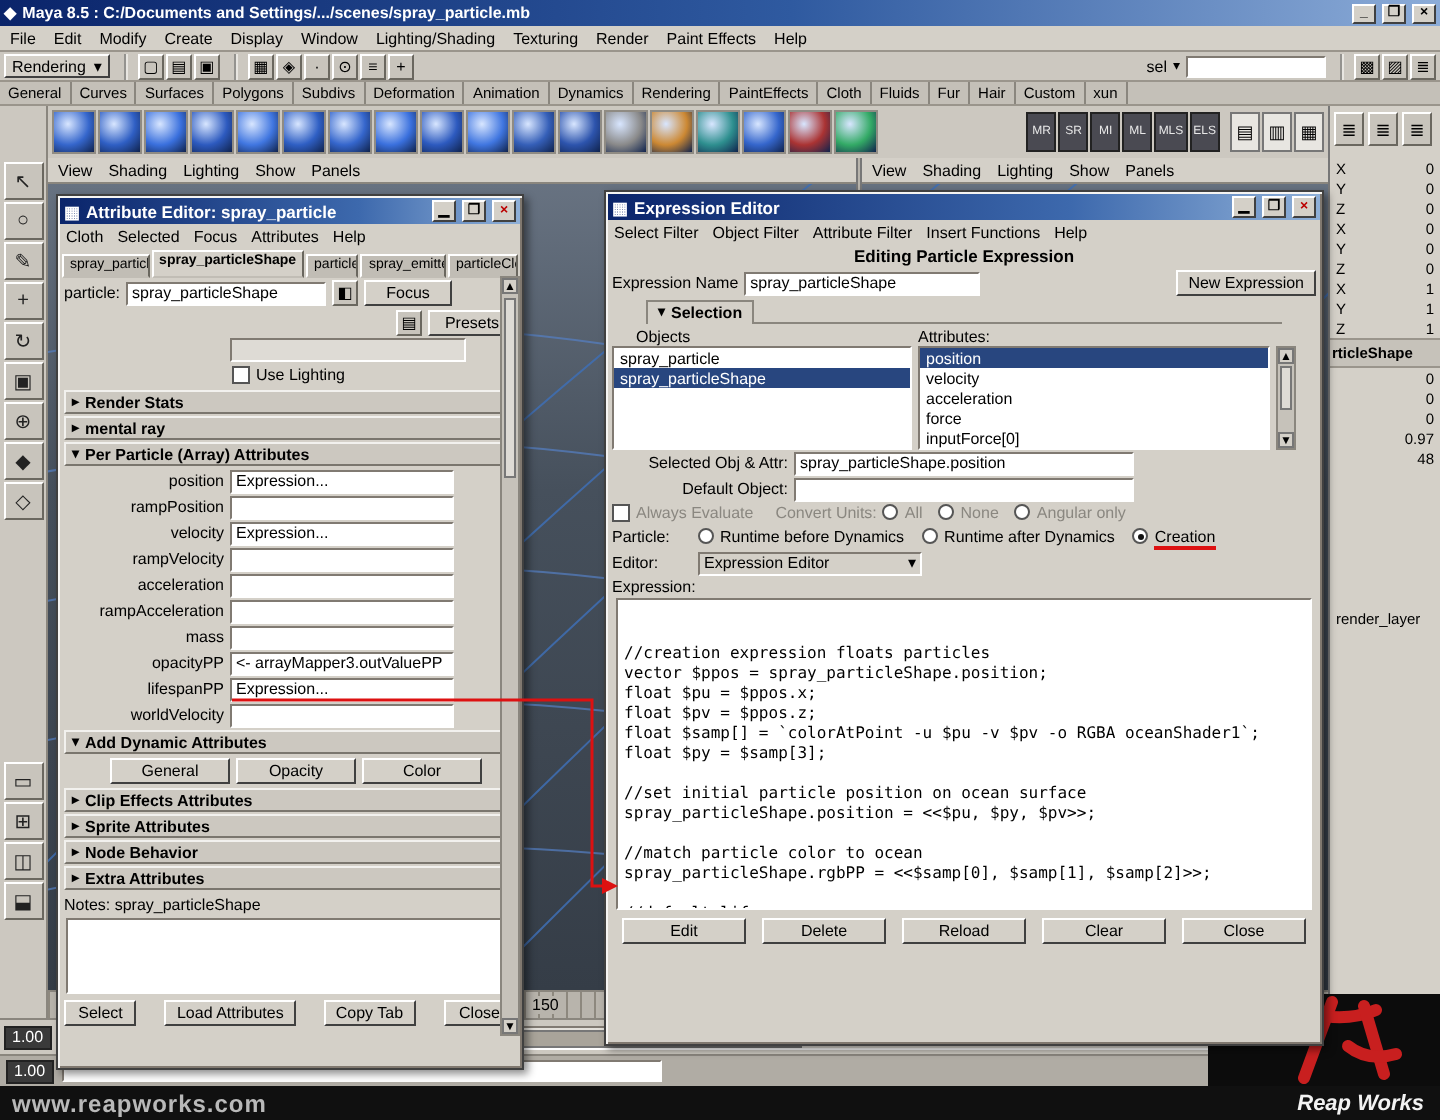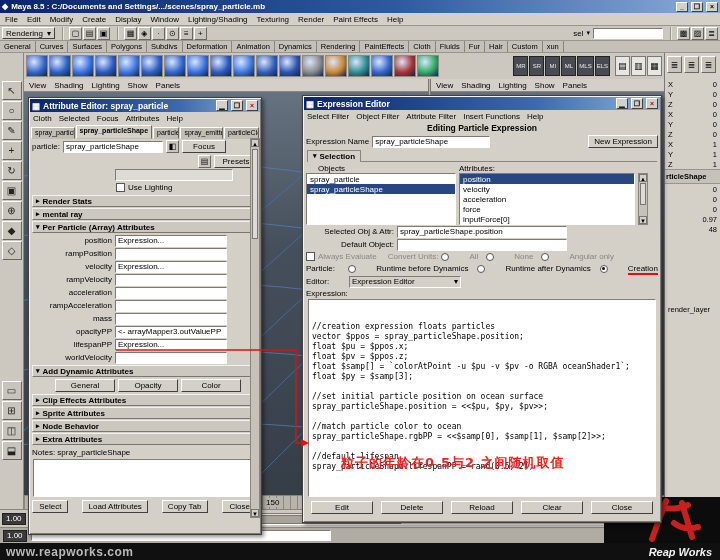--- a/index.html
+++ b/index.html
@@ -61,33 +61,33 @@
 .tf{background:#fff;border:1px solid;border-color:#807a72 #fff #fff #807a72;height:12px;font-size:8px;padding:0 2px;display:flex;align-items:center;overflow:hidden;white-space:nowrap}
 .tf.dim{background:#dedbd5}
 .sect{height:12px;background:#ccc8c0;border:1px solid;border-color:#f2f1ee #7a766e #7a766e #f2f1ee;display:flex;align-items:center;gap:3px;padding:0 3px;font-size:8px;font-weight:bold;margin:1px 3px}
 .tri{font-size:7px}
 .row{display:flex;align-items:center;gap:3px;padding:0 3px;height:13px;font-size:8px}
 .lbl-r{width:80px;text-align:right;white-space:nowrap;overflow:hidden;flex:none}
 .chk{width:9px;height:9px;background:#fff;border:1px solid #555;display:inline-block;flex:none}
 .list{background:#fff;border:1px solid;border-color:#807a72 #fff #fff #807a72;font-size:8px;overflow:hidden;position:relative}
 .li{height:10px;padding:0 3px;white-space:nowrap;display:flex;align-items:center}
 .li.selected{background:#28467f;color:#fff}
-.radio{display:inline-flex;align-items:center;gap:20px;font-size:8px;white-space:nowrap}
+.radio{display:inline-flex;gap:3px;font-size:8px;white-space:nowrap}
 .dot{width:8px;height:8px;border-radius:50%;background:#fff;border:1px solid #555;display:inline-block;position:relative;flex:none}
 .radio.selected .dot::after{content:"";position:absolute;inset:1.5px;background:#111;border-radius:50%}
 .radio.selected .rlbl{box-shadow:0 2px 0 #dd1111}
 .dimtext,.dimtext *{color:#8a8780}
 .code{background:#fff;border:1px solid;border-color:#807a72 #fff #fff #807a72;font-family:"DejaVu Sans Mono",monospace;font-size:8px;line-height:10px;padding:2px 3px;white-space:pre;overflow:hidden;position:relative}
 .cl{min-height:10px;white-space:pre}
 .annot{position:absolute;left:32px;top:158px;color:#e22;font-weight:bold;font-size:13px;font-family:"DejaVu Sans",sans-serif;letter-spacing:1px}
 .scrolltrack{position:absolute;width:10px;background:#c6c2ba;border:1px solid #8a867e}
 .sthumb{position:absolute;left:1px;width:6px;background:#dedbd5;border:1px solid #777}
 .sarrow{position:absolute;left:0;width:8px;height:8px;font-size:6px;text-align:center;line-height:8px;background:#d4d0c8;border:1px solid #777}
 .notesbox{background:#fff;border:1px solid;border-color:#807a72 #fff #fff #807a72;height:38px;margin:1px 4px}
-.seldiv{height:12px;display:flex;align-items:center;margin:1px 4px;border-bottom:1px solid #8a867e}
+.seldiv{height:12px;display:flex;align-items:center;margin:1px 20px;border-bottom:1px solid #8a867e}
 .seltab{font-size:8px;font-weight:bold;background:#d4d0c8;border:1px solid #8a867e;border-bottom:none;padding:0 5px;height:12px;display:inline-flex;align-items:center;gap:3px}
 .heading{height:12px;display:flex;align-items:center;justify-content:center;font-size:8.5px;font-weight:bold}
 </style>
 </head>
 <body>
 
 <div class="screen">
 
   <div class="abs titlebar">
     <span>◆</span>
@@ -689,21 +689,21 @@
     <div class="row">
       <span style="width:40px">Editor:</span>
       <div class="tf" style="width:112px;justify-content:space-between;background:#d4d0c8">
         <span>Expression Editor</span>
         <span>▾</span>
       </div>
     </div>
     <div class="row" style="height:10px">
       <span>Expression:</span>
     </div>
-    <div class="code" style="margin:1px 5px;height:198px">
+    <div class="code" style="margin:1px 5px;height:156px">
       <div><div class="cl">//creation expression floats particles</div><div class="cl">vector $ppos = spray_particleShape.position;</div><div class="cl">float $pu = $ppos.x;</div><div class="cl">float $pv = $ppos.z;</div><div class="cl">float $samp[] = `colorAtPoint -u $pu -v $pv -o RGBA oceanShader1`;</div><div class="cl">float $py = $samp[3];</div><div class="cl"></div><div class="cl">//set initial particle position on ocean surface</div><div class="cl">spray_particleShape.position = &lt;&lt;$pu, $py, $pv&gt;&gt;;</div><div class="cl"></div><div class="cl">//match particle color to ocean</div><div class="cl">spray_particleShape.rgbPP = &lt;&lt;$samp[0], $samp[1], $samp[2]&gt;&gt;;</div><div class="cl"></div><div class="cl">//default lifespan</div><div class="cl">spray_particleShape.lifespanPP = rand(0.5, 2);</div></div>
       <div class="annot">粒子的年龄在0.5与2 之间随机取值</div>
     </div>
     <div class="row" style="height:16px;gap:8px;margin-top:2px;padding:0 8px">
         <button class="btn" style="flex:1">Edit</button>
         <button class="btn" style="flex:1">Delete</button>
         <button class="btn" style="flex:1">Reload</button>
         <button class="btn" style="flex:1">Clear</button>
         <button class="btn" style="flex:1">Close</button>
       </div>

